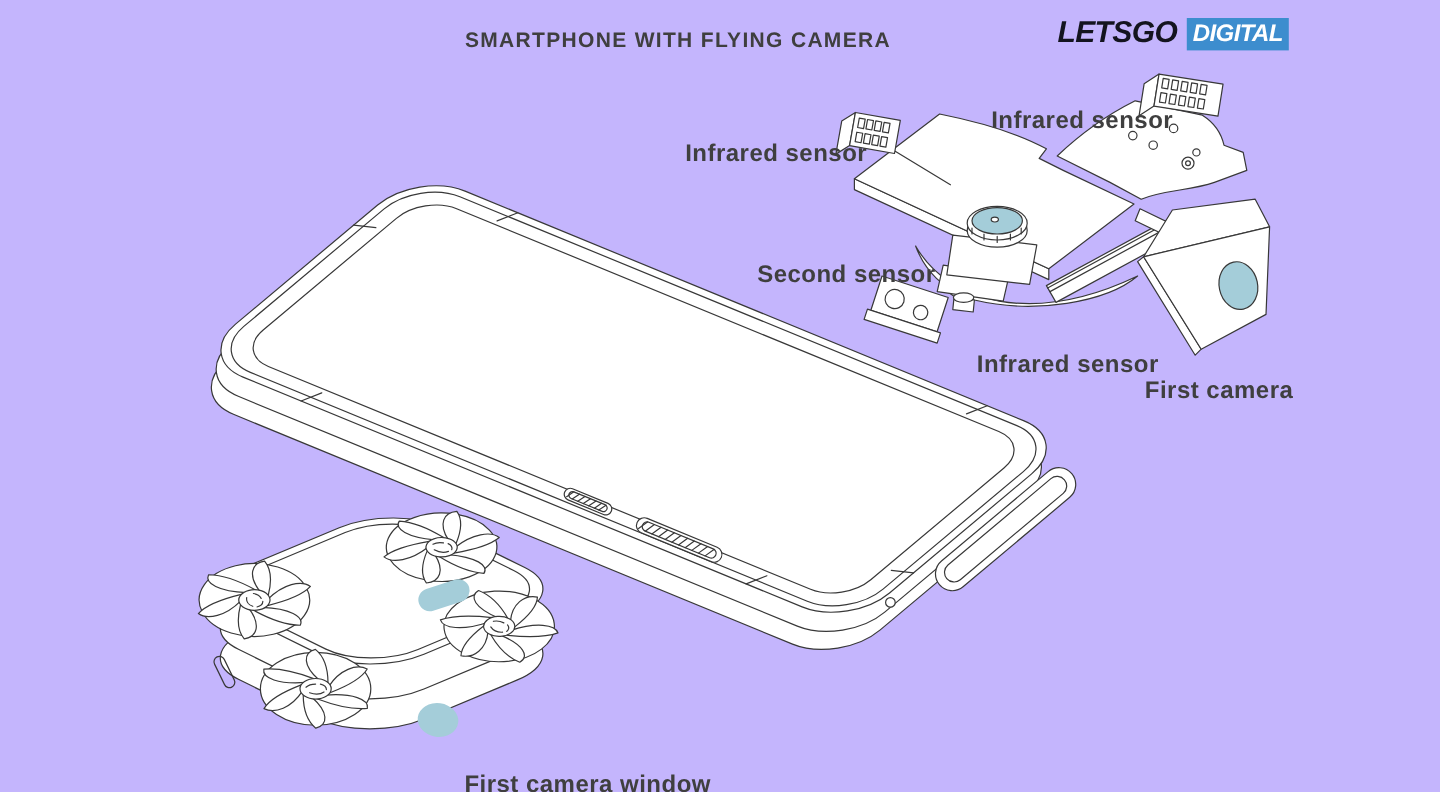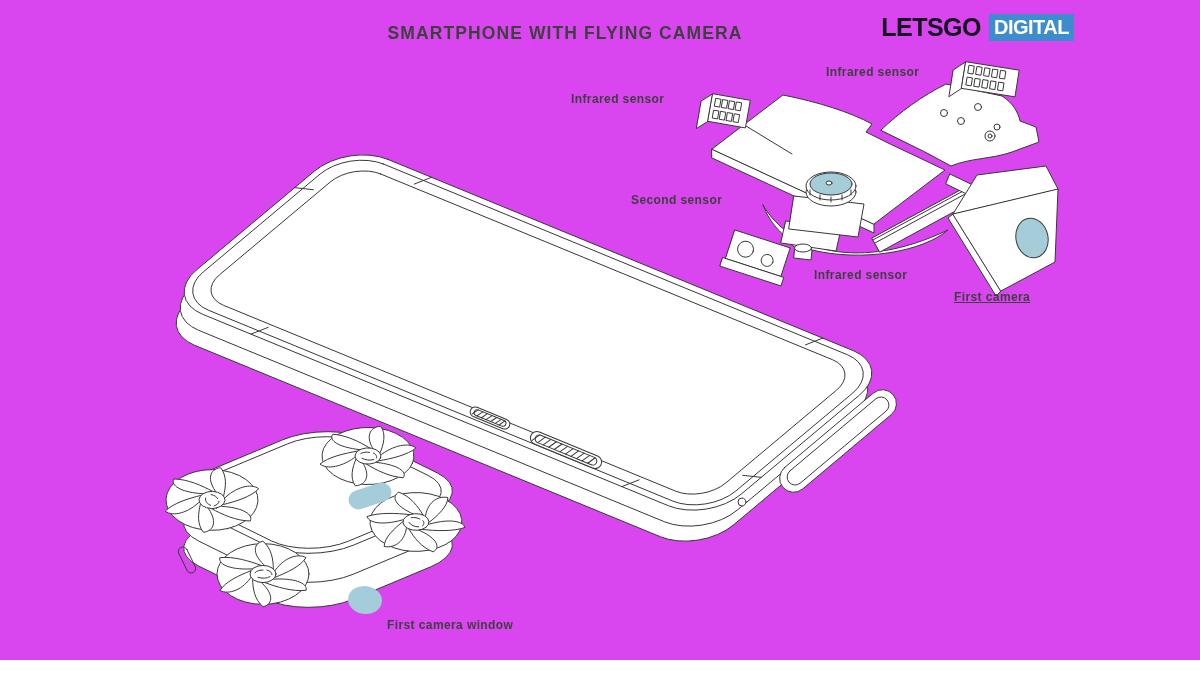--- a/index.html
+++ b/index.html
@@ -1,45 +1,45 @@
 <!DOCTYPE html>
 <html><head>
 <meta charset="utf-8">
 <style>
   html,body{margin:0;padding:0;background:#fff;}
   .stage{
-    position:relative;width:1200px;height:660px;background:#d946ef;
+    position:relative;width:1200px;height:660px;background:#c4b5fd;
     overflow:hidden;font-family:"Liberation Sans",sans-serif;
   }
   .art{position:absolute;left:0;top:0;}
   .art *{vector-effect:non-scaling-stroke;}
   .page-title{
     position:absolute;left:350px;top:23px;width:430px;text-align:center;
     font-size:17.5px;font-weight:bold;letter-spacing:1.1px;color:#3f3f3f;
     white-space:nowrap;
   }
   .logo{
-    position:absolute;top:14px;right:126px;display:flex;align-items:flex-start;
+    position:absolute;top:14px;right:126px;display:flex;align-items:flex-end;font-style:italic;
   }
   .logo-dark{
     font-size:25px;font-weight:bold;color:#14141f;letter-spacing:-0.5px;line-height:1.1;
   }
   .logo-badge{
     margin-left:8px;background:#3d8dce;color:#ffffff;font-size:20px;font-weight:bold;
     letter-spacing:-0.5px;padding:3px 5px 4px 5px;line-height:1;
   }
   .diagram-label{
-    position:absolute;font-size:12px;font-weight:bold;color:#3f3f3f;
-    letter-spacing:0.4px;white-space:nowrap;
+    position:absolute;font-size:20px;font-weight:bold;color:#3f3f3f;
+    letter-spacing:0.4px;white-space:nowrap;margin-top:25px;
   }
   .lbl-ir-left{left:571px;top:92px;}
   .lbl-ir-top{left:826px;top:65px;}
   .lbl-second-camera{left:631px;top:193px;}
   .lbl-ir-bottom{left:814px;top:268px;}
-  .lbl-first-camera{left:954px;top:290px;text-decoration:underline;}
+  .lbl-first-camera{left:954px;top:290px;}
   .lbl-second-window{left:162px;top:391px;}
   .lbl-first-window{left:387px;top:618px;text-align:center;}
 </style>
 </head>
 <body>
 
 <div class="stage">
 
   <svg class="art" width="1200" height="675" viewBox="0 0 1200 675" stroke="#383838" stroke-width="1" stroke-linejoin="round" stroke-linecap="round" fill="none">
 

